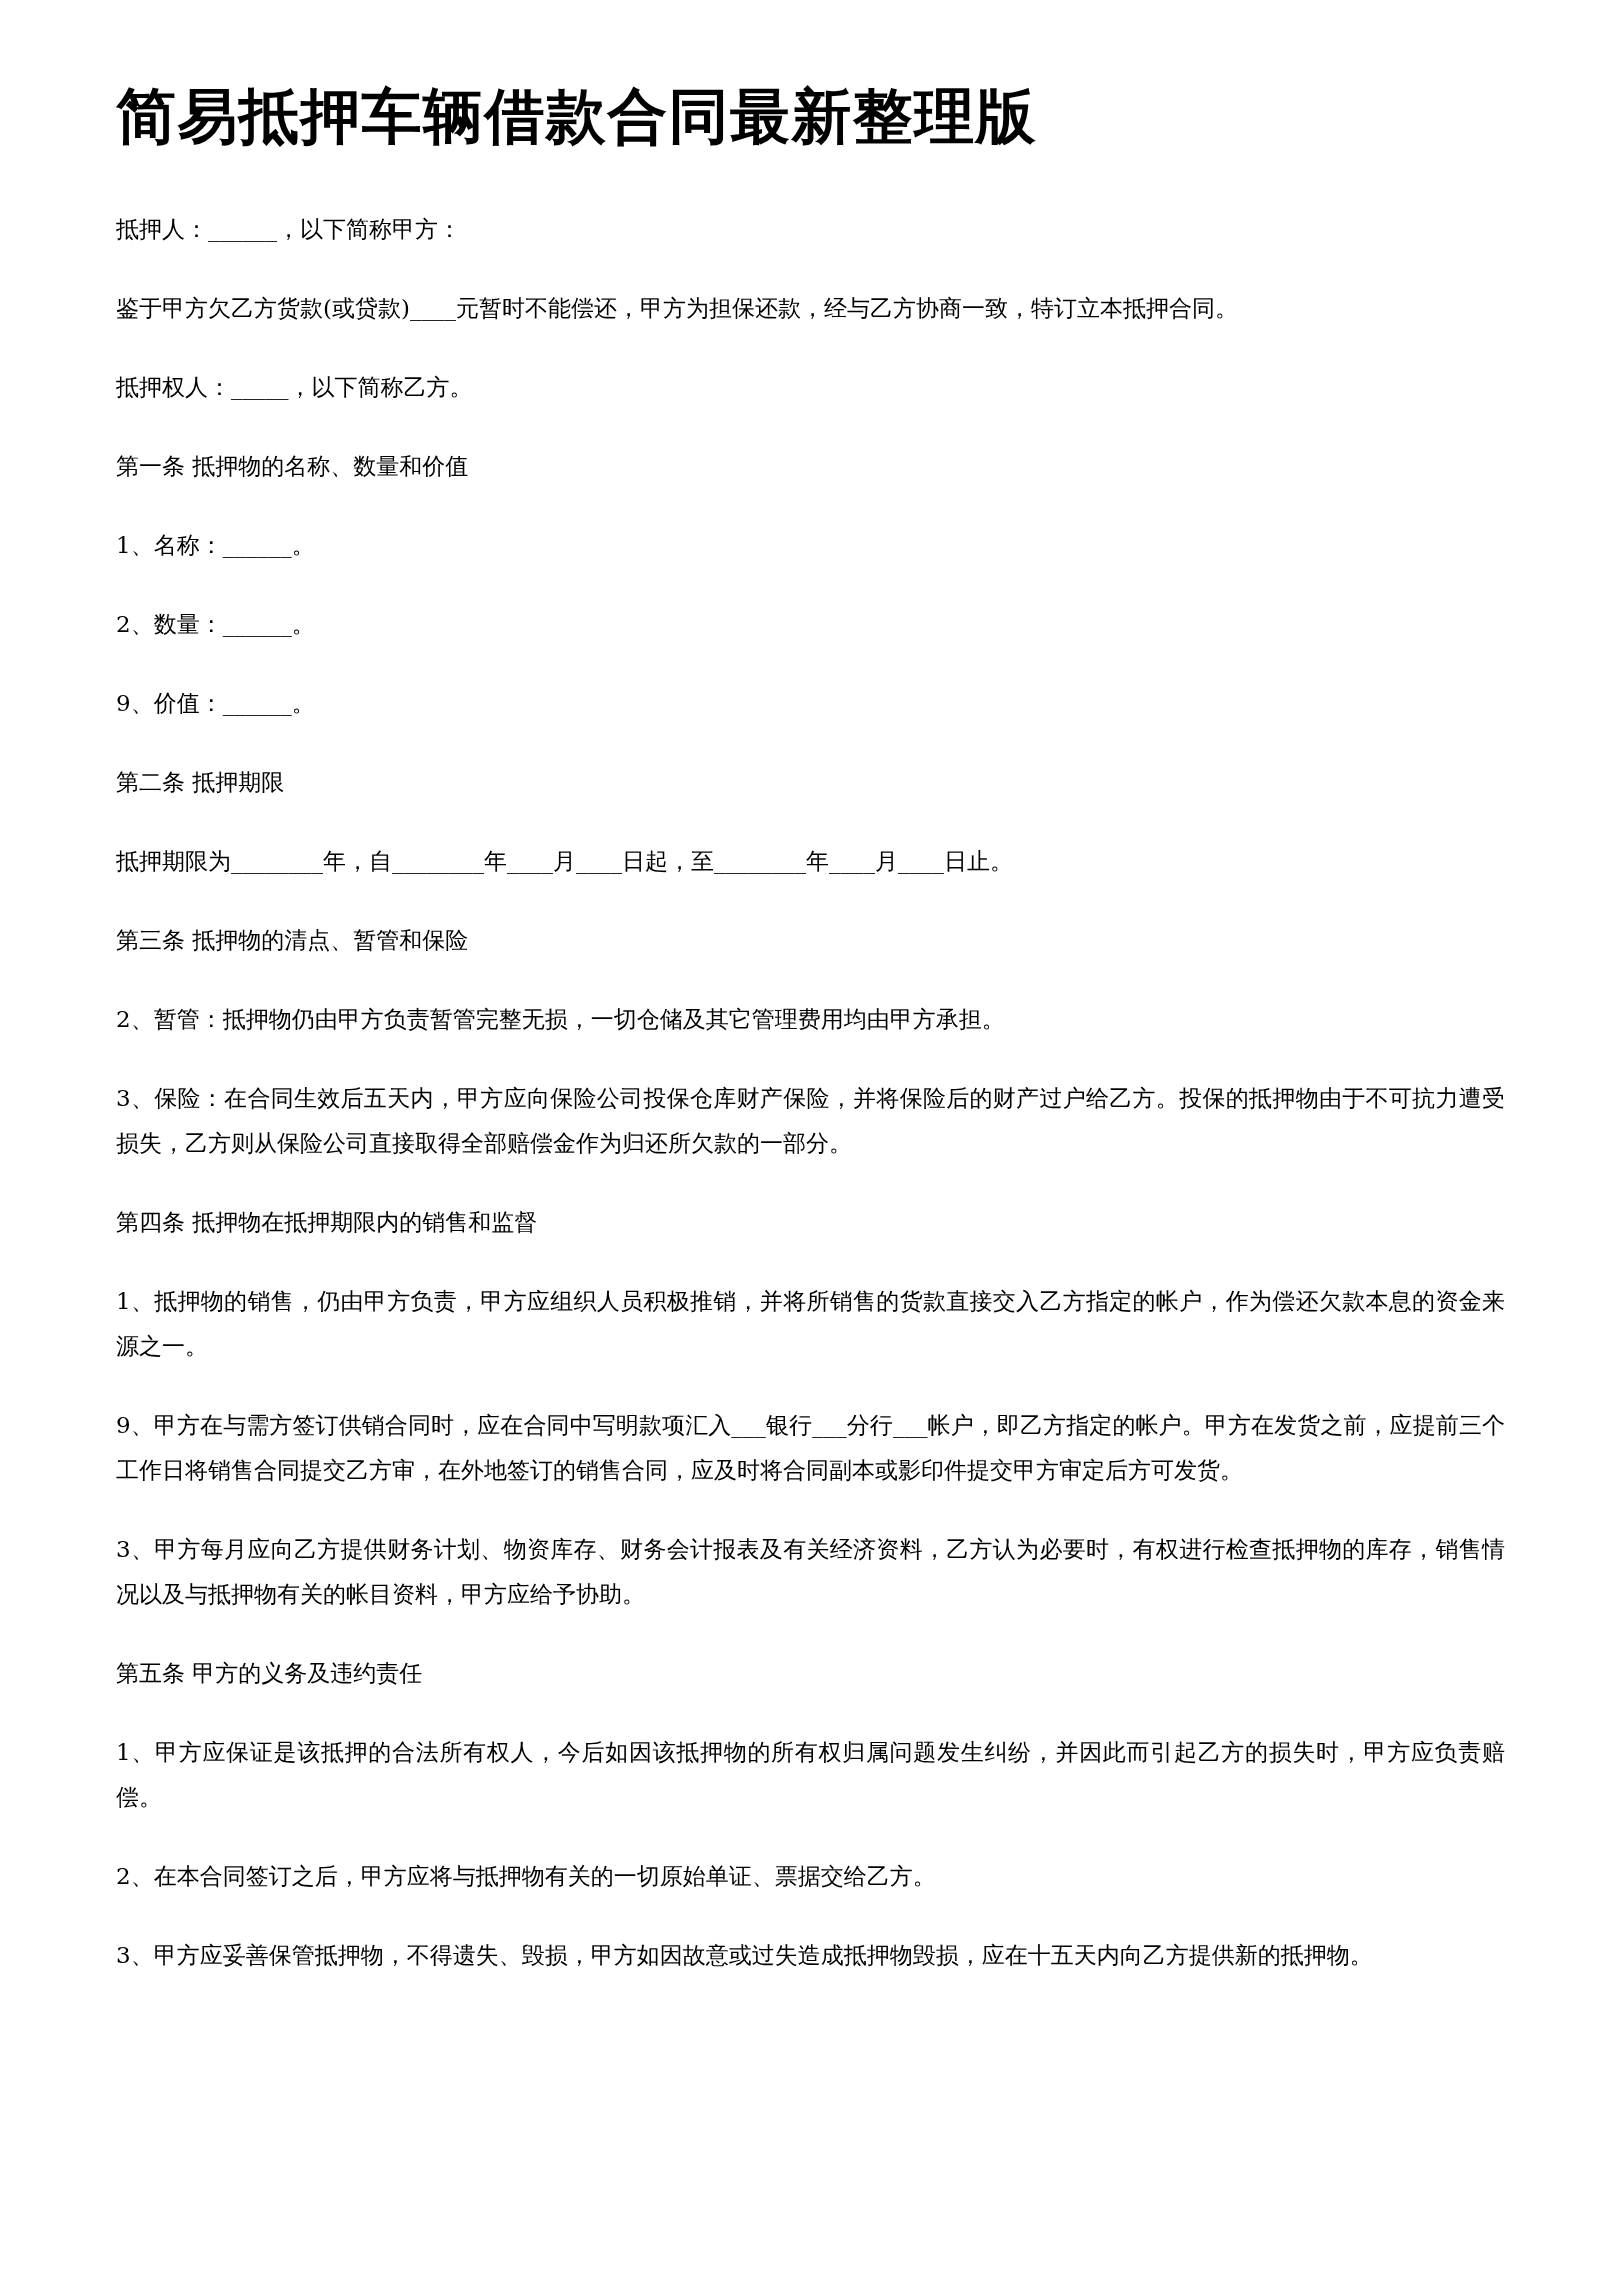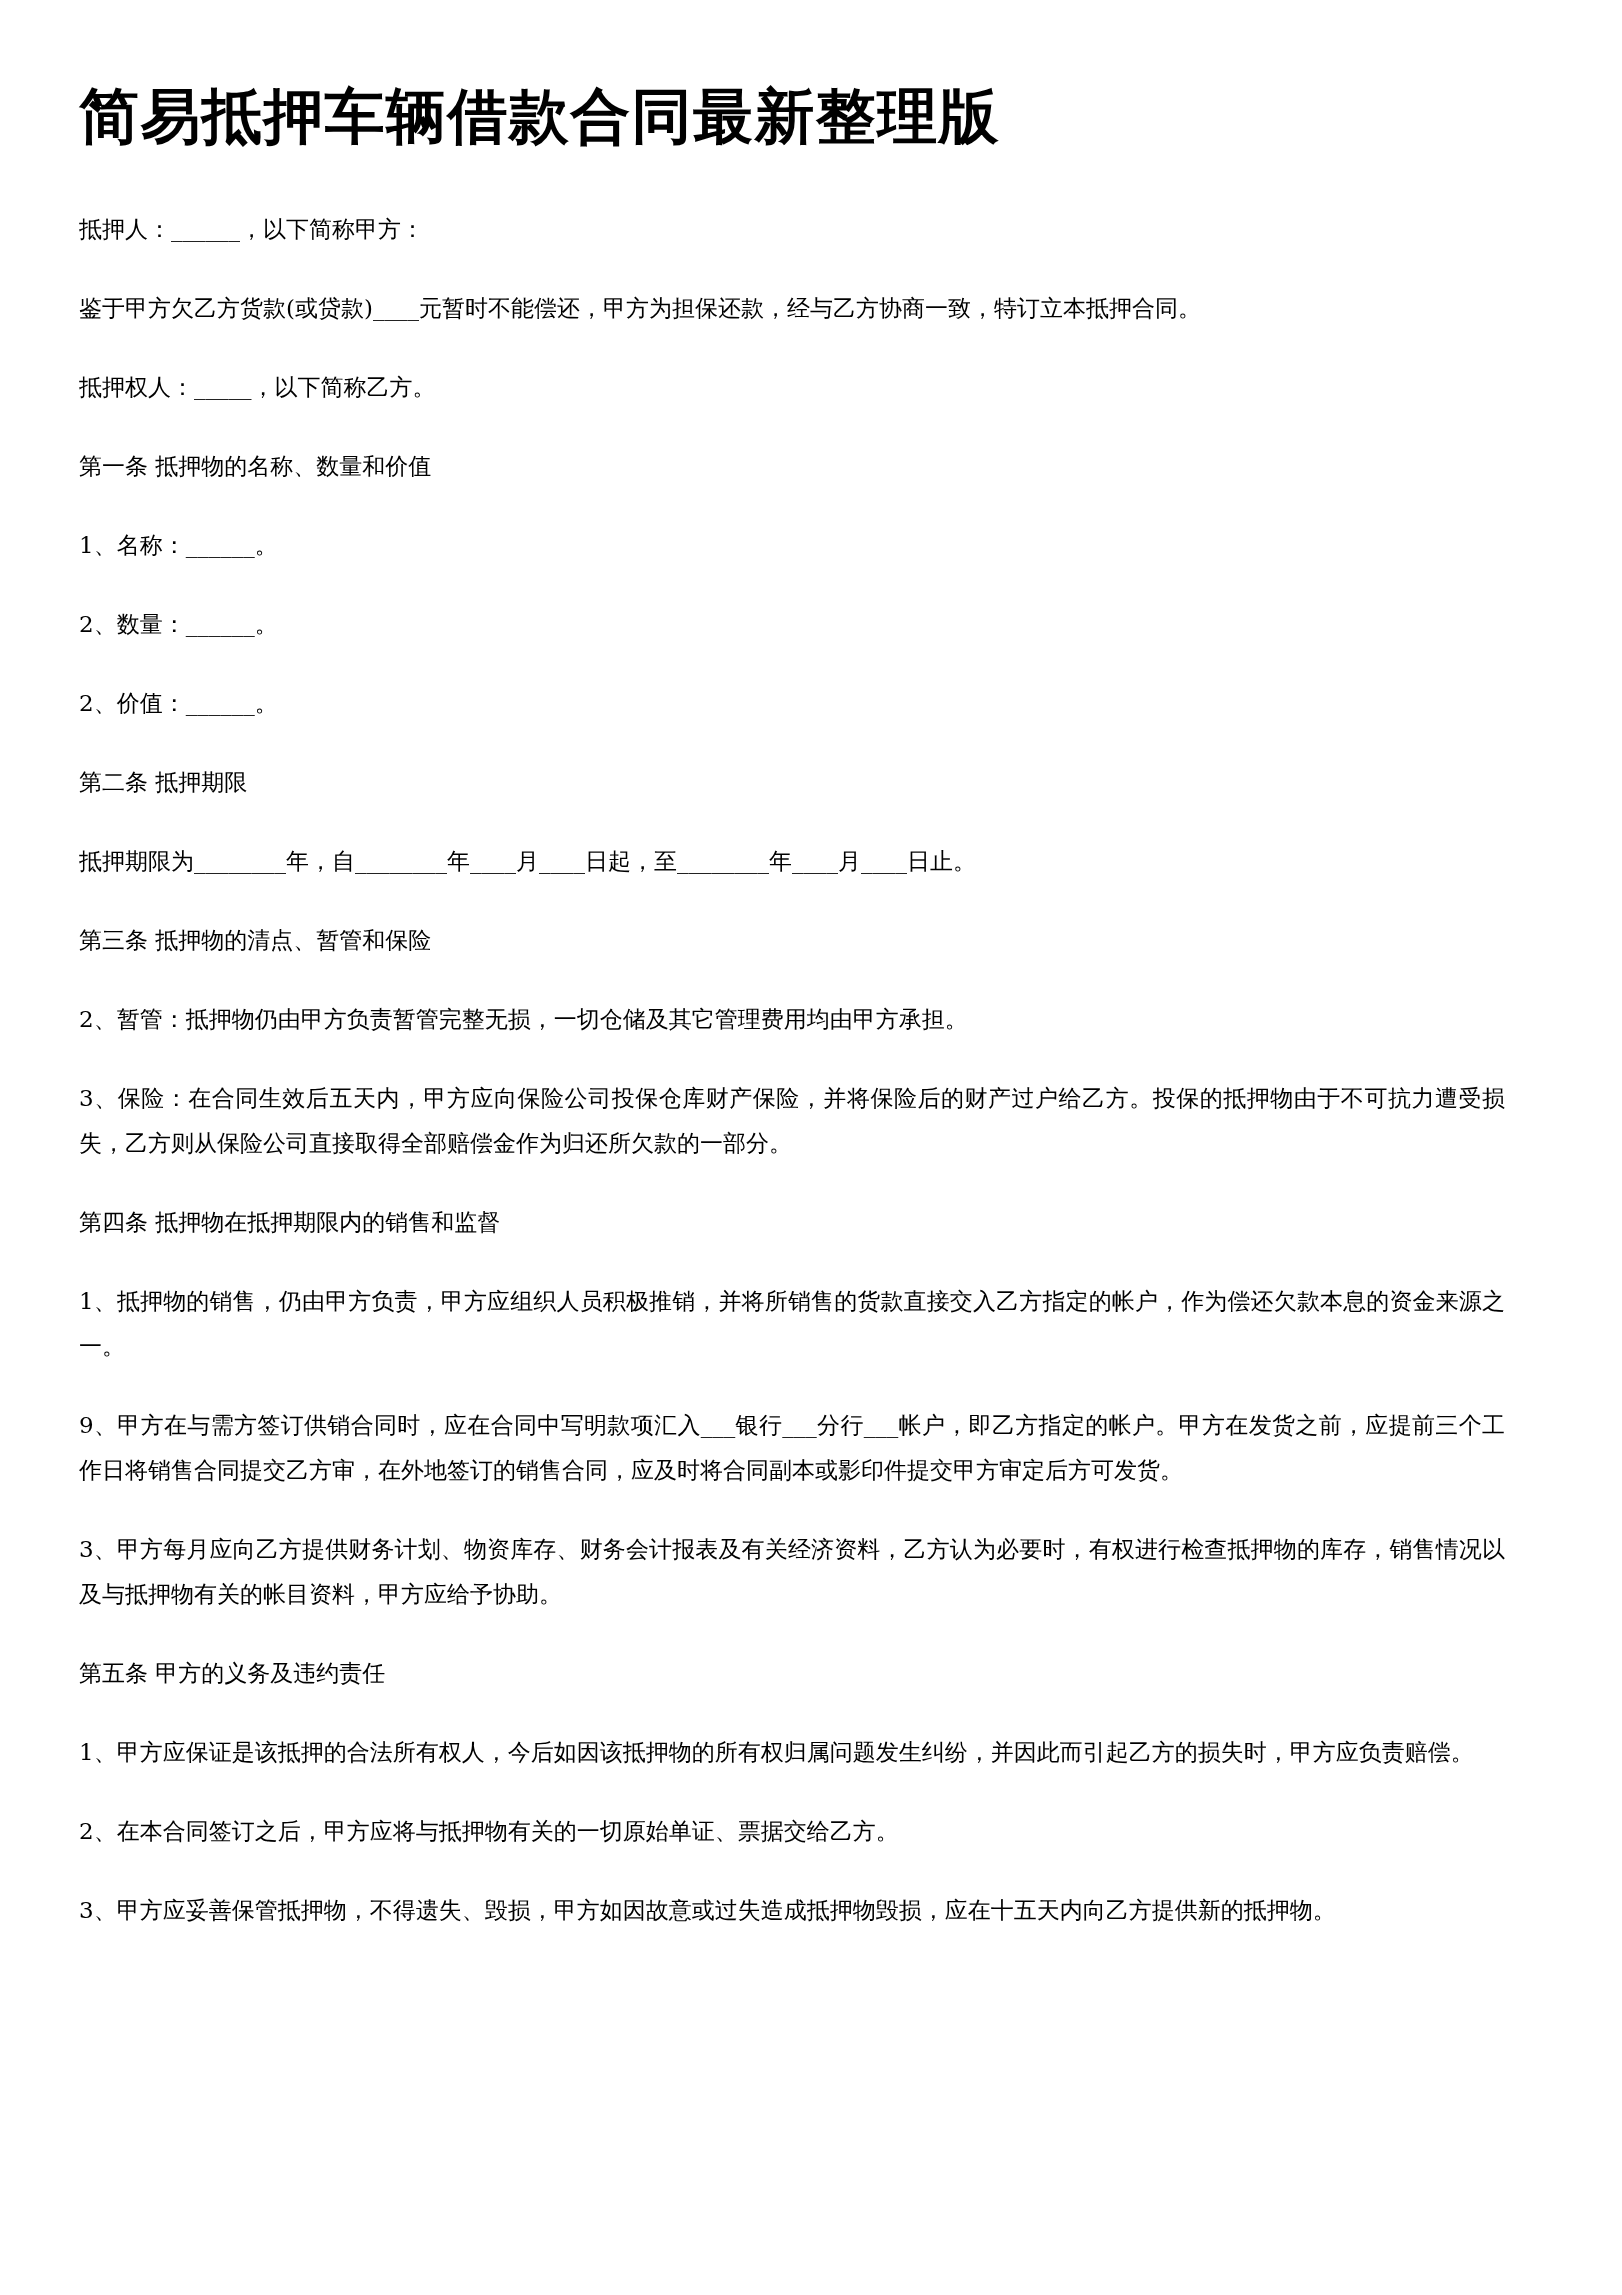--- a/index.html
+++ b/index.html
@@ -6,21 +6,21 @@
     margin: 0;
     padding: 0;
     background: #ffffff;
   }
   .page {
     position: relative;
     width: 1607px;
     height: 2295px;
     box-sizing: border-box;
     background: #ffffff;
-    padding: 80px 102px 0 79px;
+    padding: 80px 102px 0 116px;
     font-family: "DejaVu Serif", "Liberation Serif", serif;
     color: #000000;
     overflow: hidden;
   }
   .doc-title {
     font-size: 60px;
     line-height: 1.2;
     font-weight: 700;
     margin: 0 0 55px 0;
     letter-spacing: 1.4px;
@@ -45,21 +45,21 @@
 
   <h1 class="doc-title">简易抵押车辆借款合同最新整理版</h1>
 
   <p class="para">抵押人：______，以下简称甲方：</p>
   <p class="para">鉴于甲方欠乙方货款(或贷款)____元暂时不能偿还，甲方为担保还款，经与乙方协商一致，特订立本抵押合同。</p>
   <p class="para">抵押权人：_____，以下简称乙方。</p>
 
   <p class="para heading">第一条 抵押物的名称、数量和价值</p>
   <p class="para">1、名称：______。</p>
   <p class="para">2、数量：______。</p>
-  <p class="para">2、价值：______。</p>
+  <p class="para">9、价值：______。</p>
 
   <p class="para heading">第二条 抵押期限</p>
   <p class="para">抵押期限为________年，自________年____月____日起，至________年____月____日止。</p>
 
   <p class="para heading">第三条 抵押物的清点、暂管和保险</p>
   <p class="para">2、暂管：抵押物仍由甲方负责暂管完整无损，一切仓储及其它管理费用均由甲方承担。</p>
   <p class="para">3、保险：在合同生效后五天内，甲方应向保险公司投保仓库财产保险，并将保险后的财产过户给乙方。投保的抵押物由于不可抗力遭受损失，乙方则从保险公司直接取得全部赔偿金作为归还所欠款的一部分。</p>
 
   <p class="para heading">第四条 抵押物在抵押期限内的销售和监督</p>
   <p class="para">1、抵押物的销售，仍由甲方负责，甲方应组织人员积极推销，并将所销售的货款直接交入乙方指定的帐户，作为偿还欠款本息的资金来源之一。</p>

